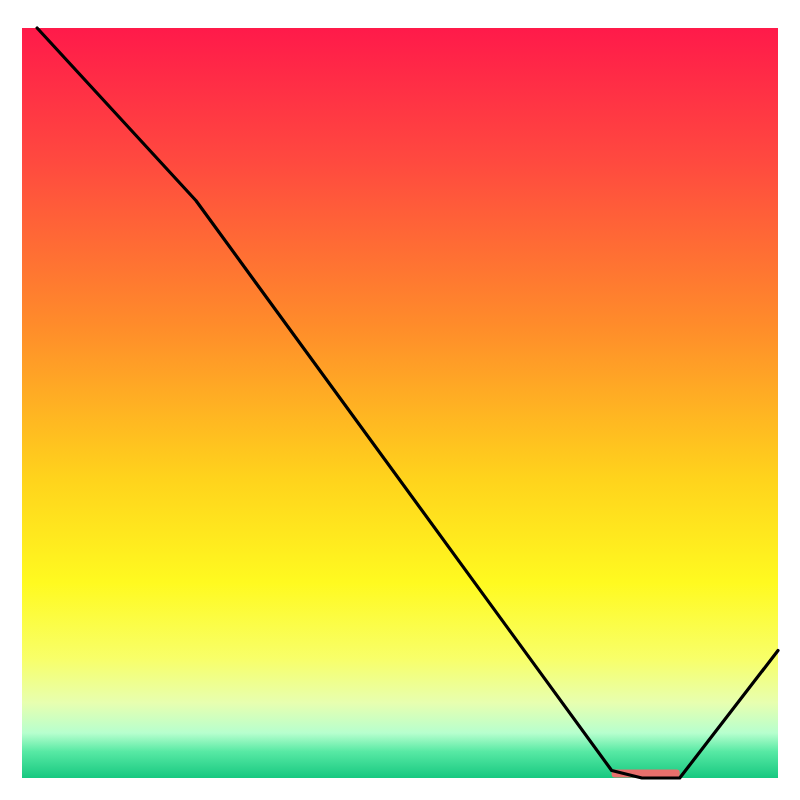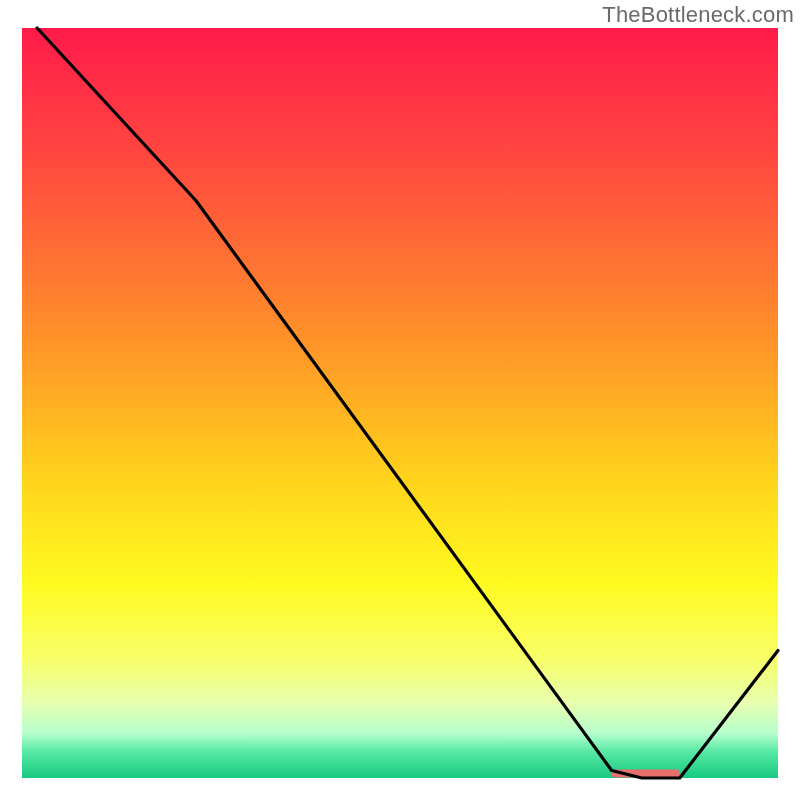--- a/index.html
+++ b/index.html
@@ -29,21 +29,20 @@
   svg.chart {
     position: absolute;
     left: 0;
     top: 0;
   }
 </style>
 </head>
 <body>
 
 <div class="stage">
-  <div class="watermark">TheBottleneck.com</div>
 
   <svg class="chart" width="800" height="800" viewBox="0 0 800 800">
     <defs>
       <linearGradient id="bg-grad" x1="0" y1="0" x2="0" y2="1">
       <stop offset="0%" stop-color="#ff1a4a"></stop>
           <stop offset="18%" stop-color="#ff4a3f"></stop>
           <stop offset="40%" stop-color="#ff8d2a"></stop>
           <stop offset="60%" stop-color="#ffd31c"></stop>
           <stop offset="74%" stop-color="#fffa20"></stop>
           <stop offset="84%" stop-color="#f8ff68"></stop>

